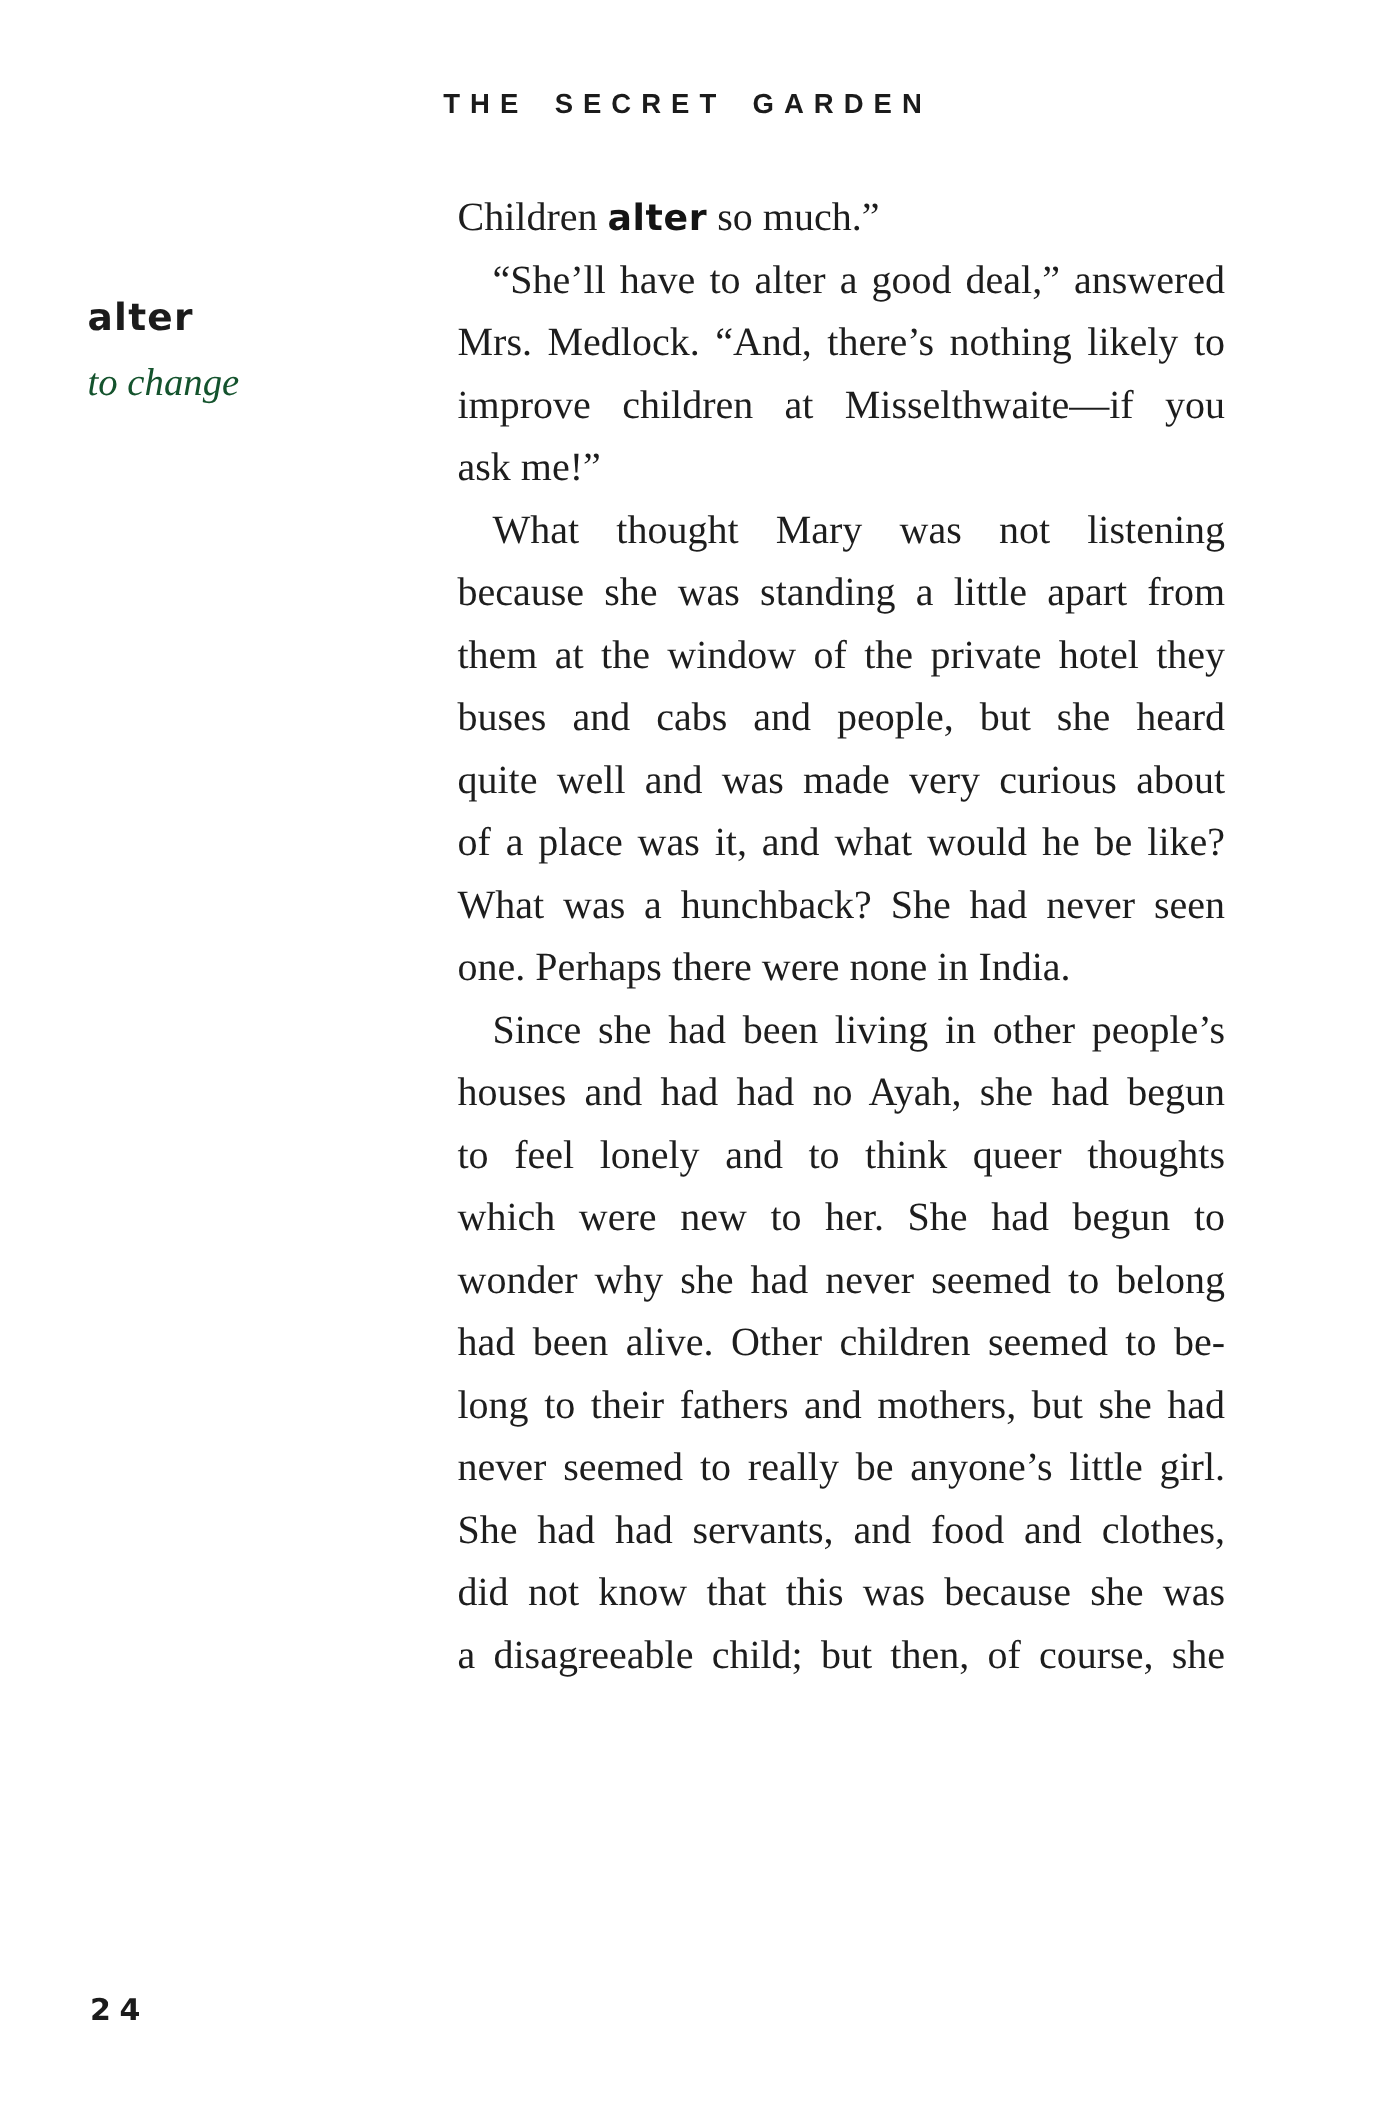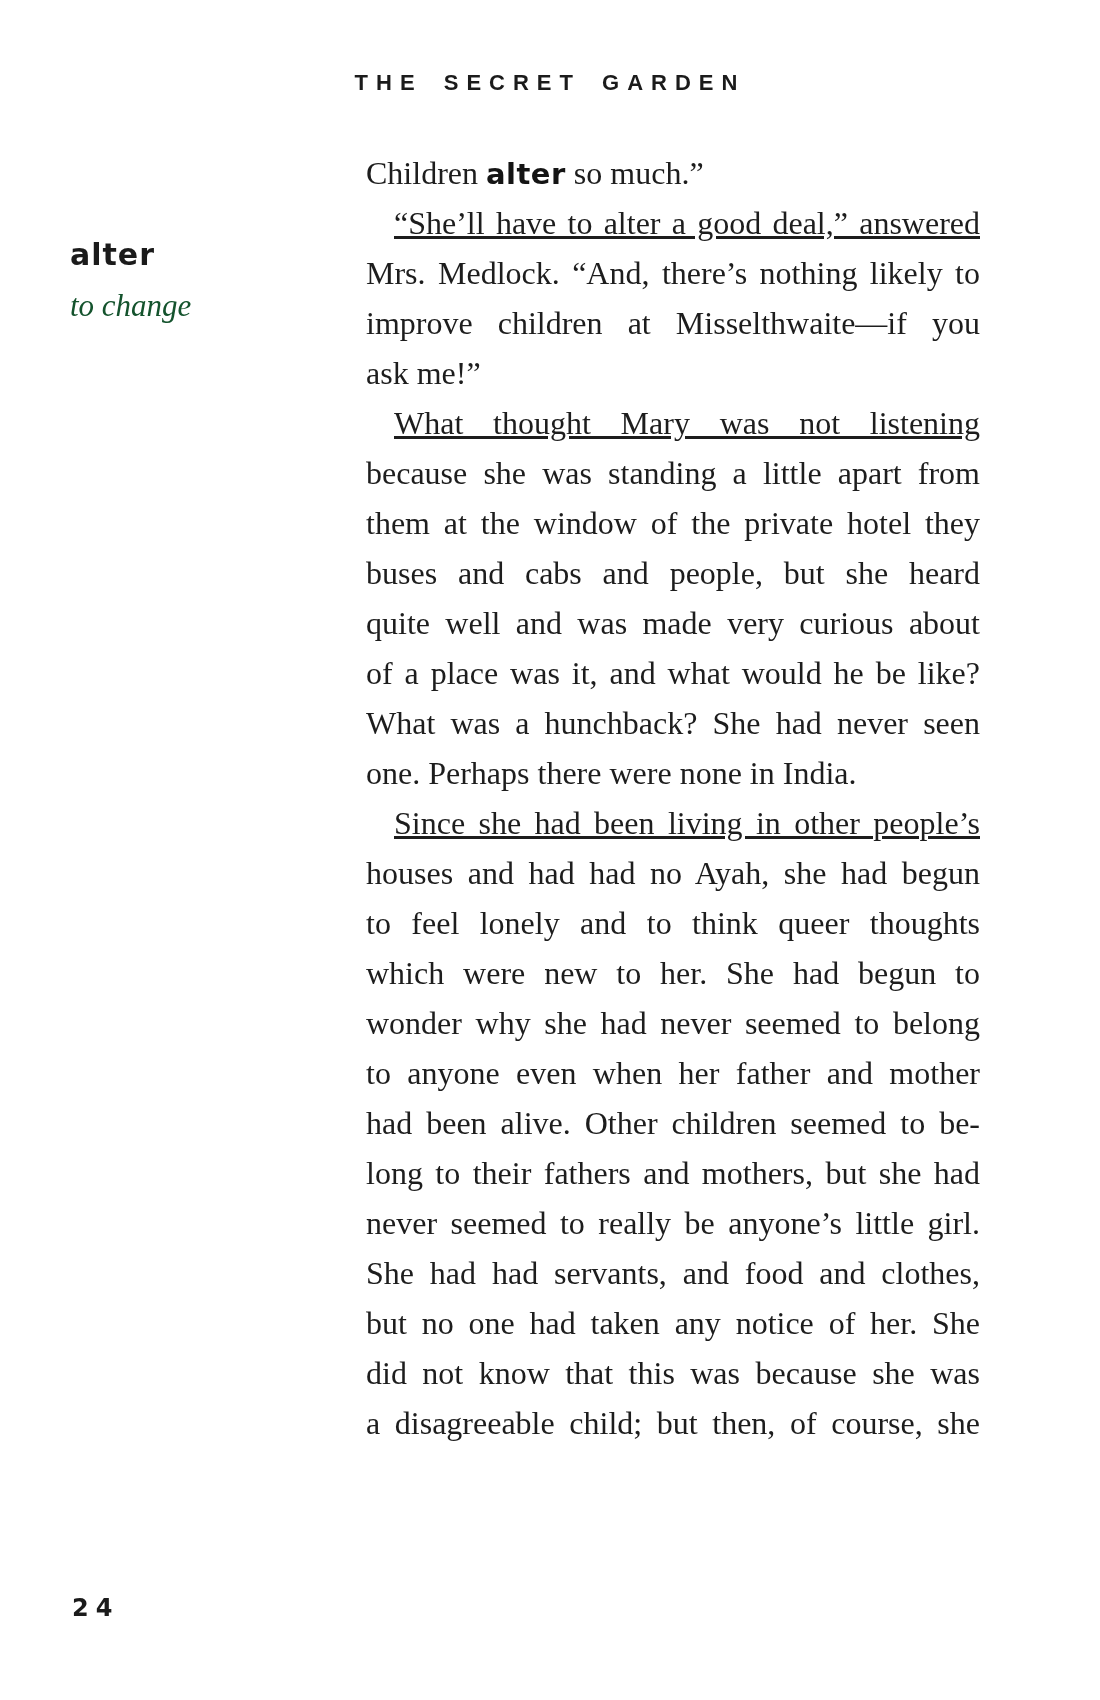--- a/index.html
+++ b/index.html
@@ -61,21 +61,20 @@
     font-size: 32px;
     line-height: 50px;
     height: 50px;
     color: #1d1d1d;
     text-align: justify;
     text-align-last: justify;
     white-space: normal;
   }
   .line.indent {
     text-indent: 28px;
-    text-decoration: underline;
   }
   .line.left {
     text-align: left;
     text-align-last: left;
   }
   .inline-term {
     font-family: "DejaVu Sans", sans-serif;
     font-weight: bold;
     font-size: 29px;
     letter-spacing: 0.5px;
@@ -118,25 +117,23 @@
     <div class="line">buses and cabs and people, but she heard</div>
     <div class="line">quite well and was made very curious about</div>
     <div class="line">of a place was it, and what would he be like?</div>
     <div class="line">What was a hunchback? She had never seen</div>
     <div class="line left">one. Perhaps there were none in India.</div>
     <div class="line indent">Since she had been living in other people’s</div>
     <div class="line">houses and had had no Ayah, she had begun</div>
     <div class="line">to feel lonely and to think queer thoughts</div>
     <div class="line">which were new to her. She had begun to</div>
     <div class="line">wonder why she had never seemed to belong</div>
-    <div class="line">to anyone even when her father and mother</div>
     <div class="line">had been alive. Other children seemed to be-</div>
     <div class="line">long to their fathers and mothers, but she had</div>
     <div class="line">never seemed to really be anyone’s little girl.</div>
     <div class="line">She had had servants, and food and clothes,</div>
-    <div class="line">but no one had taken any notice of her. She</div>
     <div class="line">did not know that this was because she was</div>
     <div class="line">a disagreeable child; but then, of course, she</div>
   </div>
 
   <div class="page-number">24</div>
 
 </div>
 
 </body></html>

